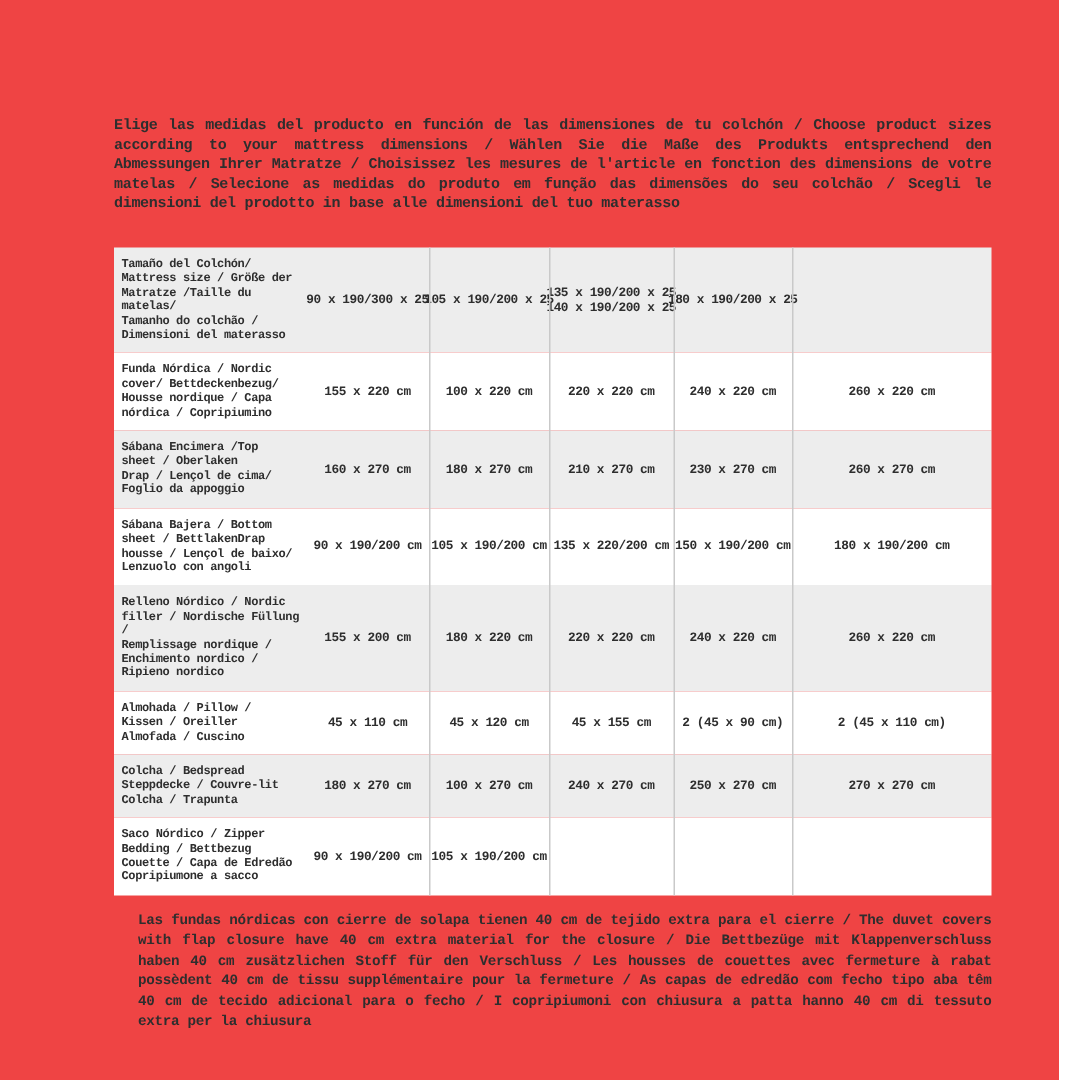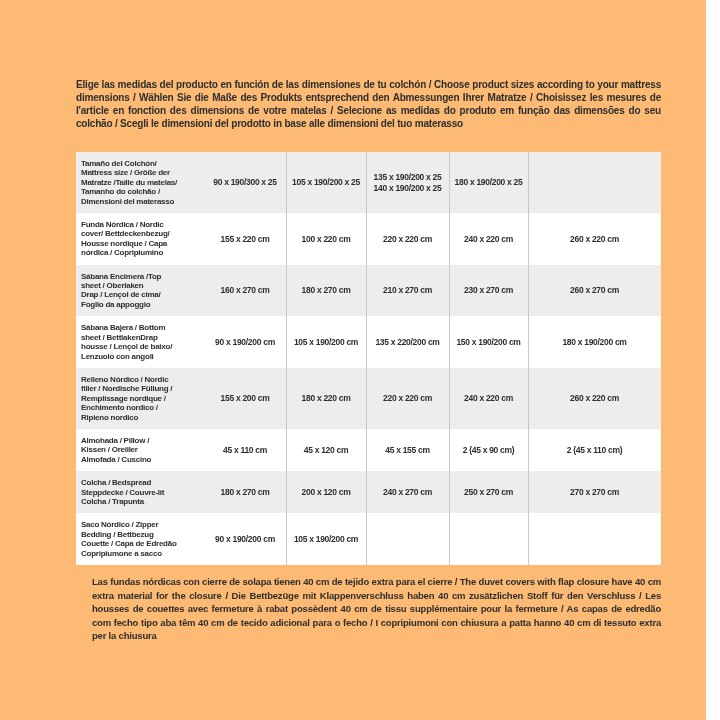--- a/index.html
+++ b/index.html
@@ -1,21 +1,21 @@
 <!DOCTYPE html>
 <html><head>
 <meta charset="utf-8">
 <style>
   * { margin:0; padding:0; box-sizing:border-box; }
   html,body { background:#ffffff; }
   .page {
     position:relative;
     width:706px; height:720px;
-    background:#fdba74;
-    font-family:Liberation Sans, sans-serif;
+    background:#ef4444;
+    font-family:Liberation Mono, monospace;
     color:#2e2e2e;
     overflow:hidden;
   }
   .content {
     position:absolute;
     left:76px; top:78px;
     width:585px;
   }
   .intro {
     font-size:10px;
@@ -160,21 +160,21 @@
         <div class="cell val">45 x 155 cm</div>
         <div class="cell val">2 (45 x 90 cm)</div>
         <div class="cell val">2 (45 x 110 cm)</div>
       </div>
 
       <div class="trow alt">
         <div class="cell label">Colcha / Bedspread
 Steppdecke / Couvre-lit
 Colcha / Trapunta</div>
         <div class="cell val">180 x 270 cm</div>
-        <div class="cell val">200 x 120 cm</div>
+        <div class="cell val">100 x 270 cm</div>
         <div class="cell val">240 x 270 cm</div>
         <div class="cell val">250 x 270 cm</div>
         <div class="cell val">270 x 270 cm</div>
       </div>
 
       <div class="trow">
         <div class="cell label">Saco Nórdico / Zipper
 Bedding / Bettbezug
 Couette  / Capa de Edredão
 Copripiumone a sacco</div>

